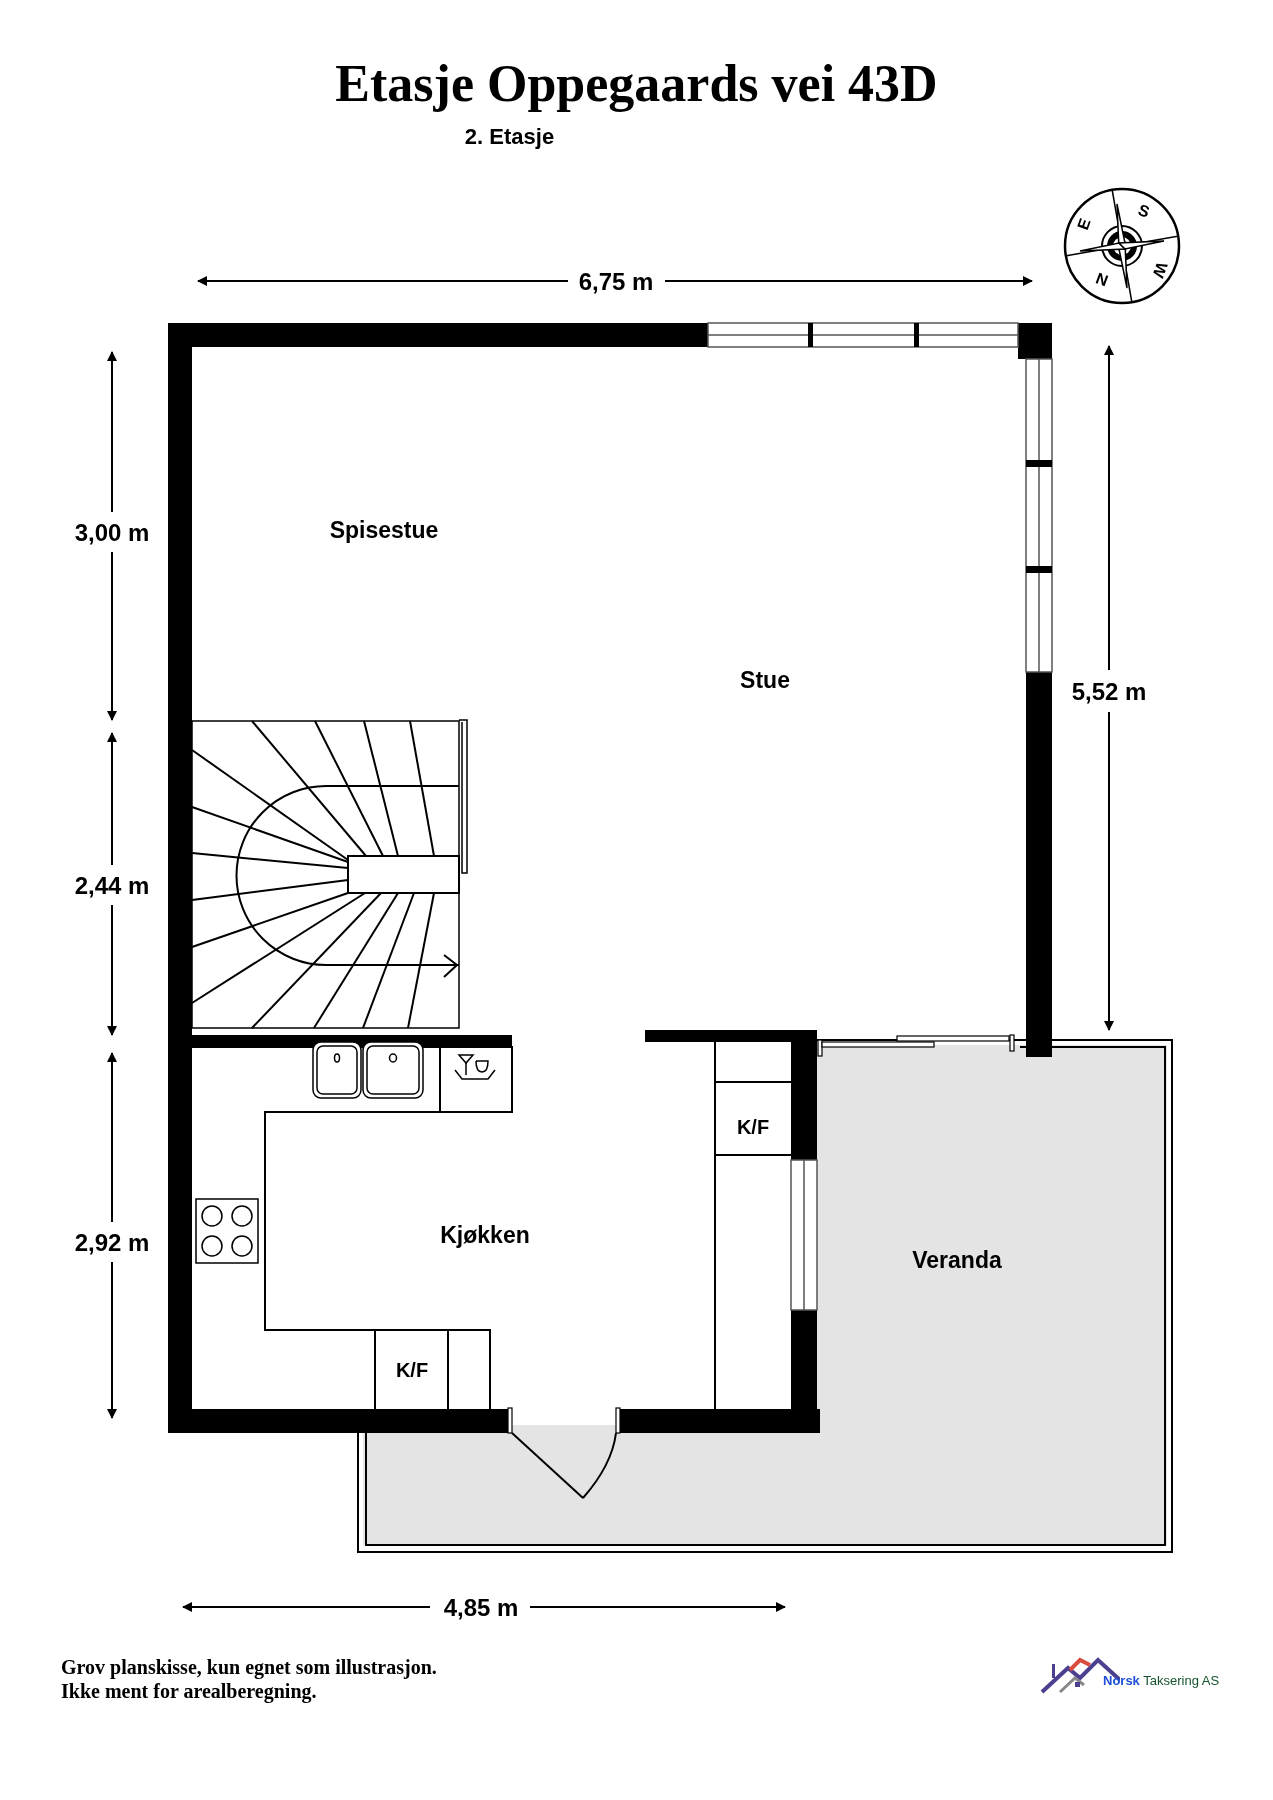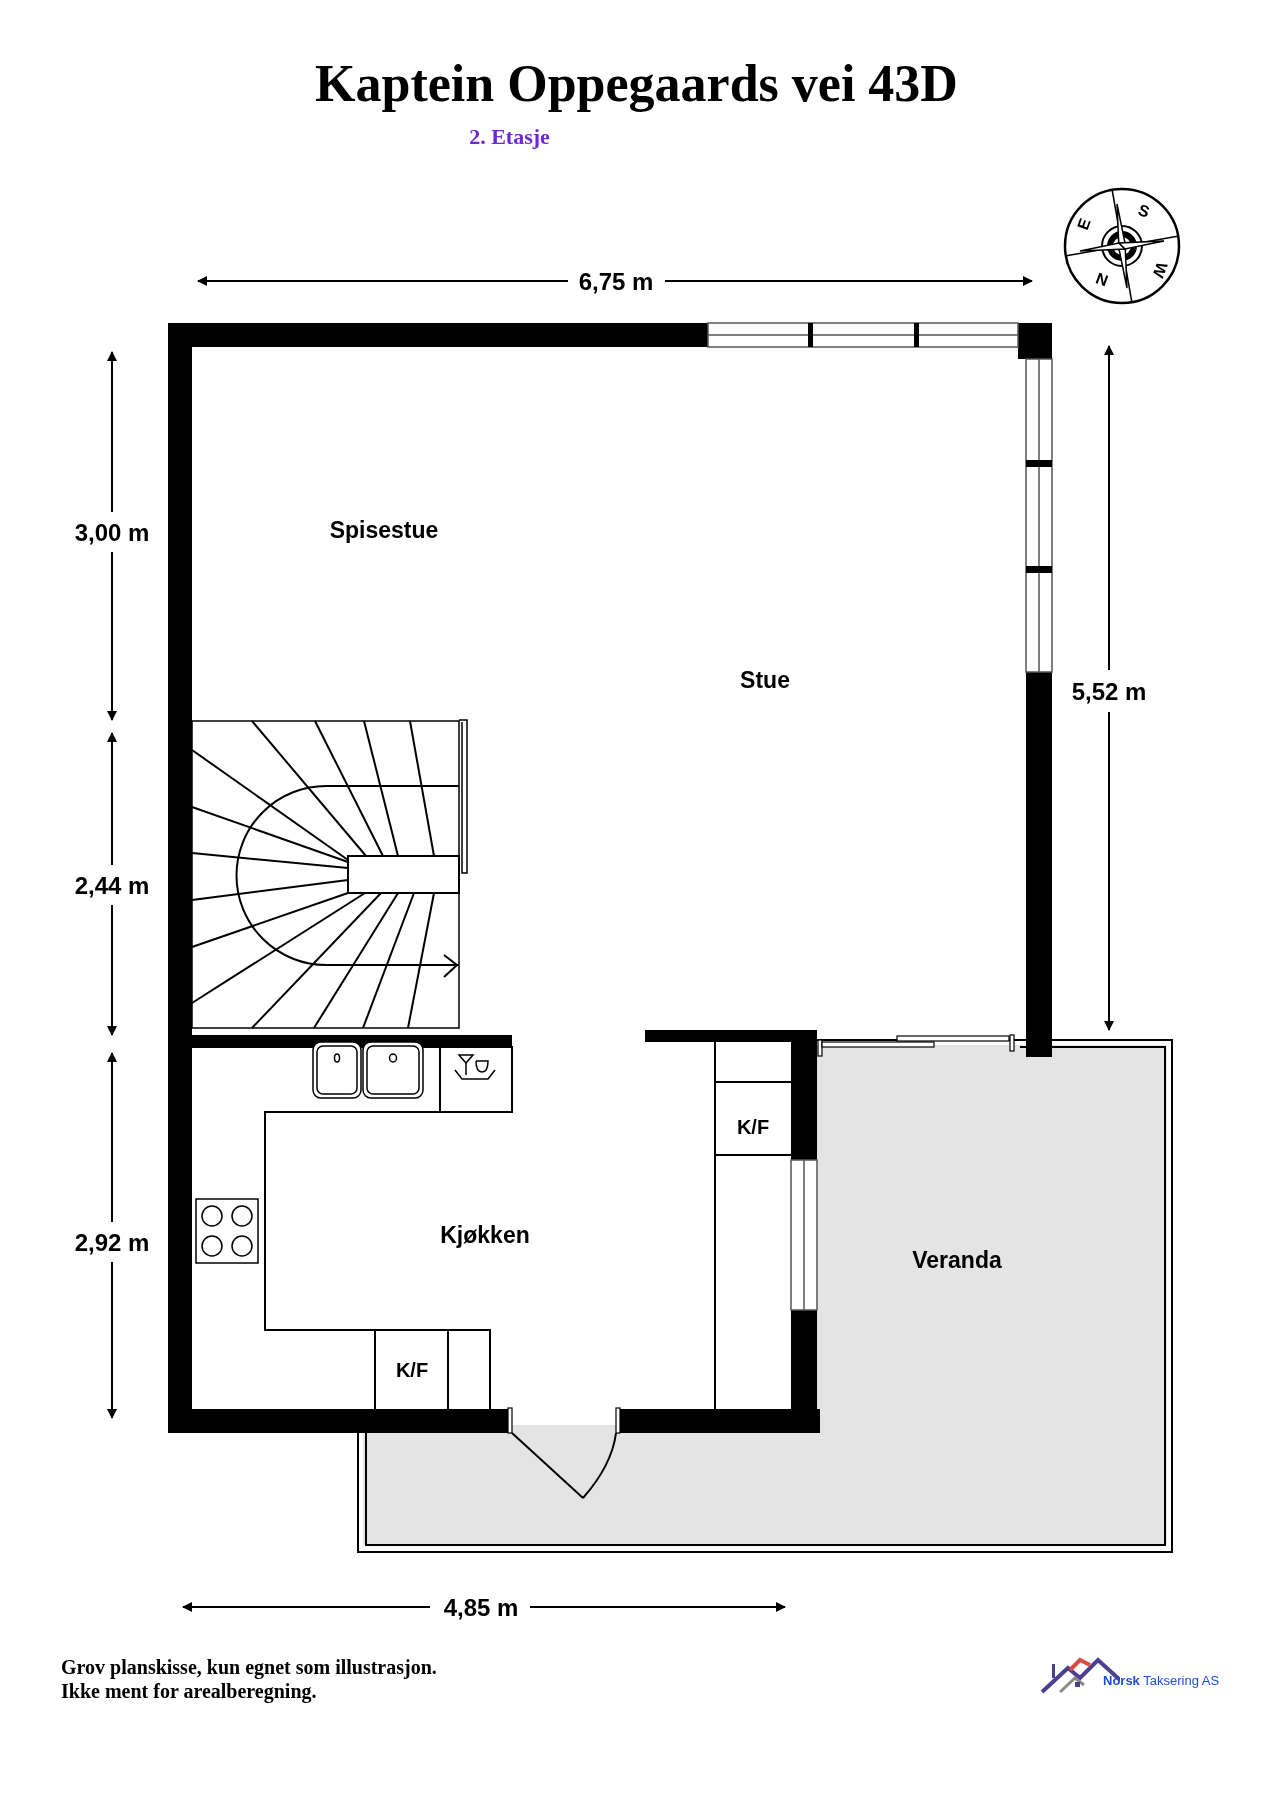--- a/index.html
+++ b/index.html
@@ -1,32 +1,32 @@
 <!DOCTYPE html>
 <html><head>
 <meta charset="utf-8">
 <style>
   html, body { margin: 0; padding: 0; background: #ffffff; }
   body { width: 1273px; height: 1800px; position: relative; overflow: hidden; font-family: "Liberation Sans", sans-serif; }
   .title { position: absolute; left: 0; width: 1273px; top: 58px; text-align: center; font-family: "Liberation Serif", serif; font-weight: bold; font-size: 52px; color: #000; line-height: 1; }
-  .subtitle { position: absolute; left: 0; width: 1019px; top: 124px; text-align: center; font-family: Liberation Serif, serif; font-weight: bold; font-size: 22px; color: #6d28d9; }
+  .subtitle { position: absolute; left: 0; width: 1019px; top: 124px; text-align: center; font-family: Liberation Sans, sans-serif; font-weight: bold; font-size: 22px; color: #000000; }
   svg.plan { position: absolute; left: 0; top: 0; }
   .room-label { font-family: "Liberation Sans", sans-serif; font-weight: bold; font-size: 23px; fill: #000; }
   .dim-label { font-family: "Liberation Sans", sans-serif; font-weight: bold; font-size: 24px; fill: #000; }
   .app-label { font-family: "Liberation Sans", sans-serif; font-weight: bold; font-size: 20px; fill: #000; }
   .disclaimer { position: absolute; left: 61px; top: 1655px; font-family: "Liberation Serif", serif; font-weight: bold; font-size: 20px; line-height: 24px; color: #000; }
   .logo { position: absolute; left: 1040px; top: 1650px; width: 190px; height: 45px; }
   .logo-text { position: absolute; left: 63px; top: 23px; font-family: "Liberation Sans", sans-serif; font-size: 13px; white-space: nowrap; }
   .logo-text .brand { color: #1d4ed8; font-weight: bold; }
-  .logo-text .rest { color: #1d4ed8; }
+  .logo-text .rest { color: #14532d; }
 </style>
 </head>
 <body>
 
-<div class="title">Kaptein Oppegaards vei 43D</div>
+<div class="title">Etasje Oppegaards vei 43D</div>
 <div class="subtitle">2. Etasje</div>
 
 <svg class="plan" width="1273" height="1800" viewBox="0 0 1273 1800">
   <defs>
     <marker id="arrowEnd" markerWidth="10" markerHeight="10" refX="9" refY="5" orient="auto" markerUnits="userSpaceOnUse">
       <path d="M0,0 L10,5 L0,10 z" fill="#000"></path>
     </marker>
     <marker id="arrowStart" markerWidth="10" markerHeight="10" refX="1" refY="5" orient="auto" markerUnits="userSpaceOnUse">
       <path d="M10,0 L0,5 L10,10 z" fill="#000"></path>
     </marker>

